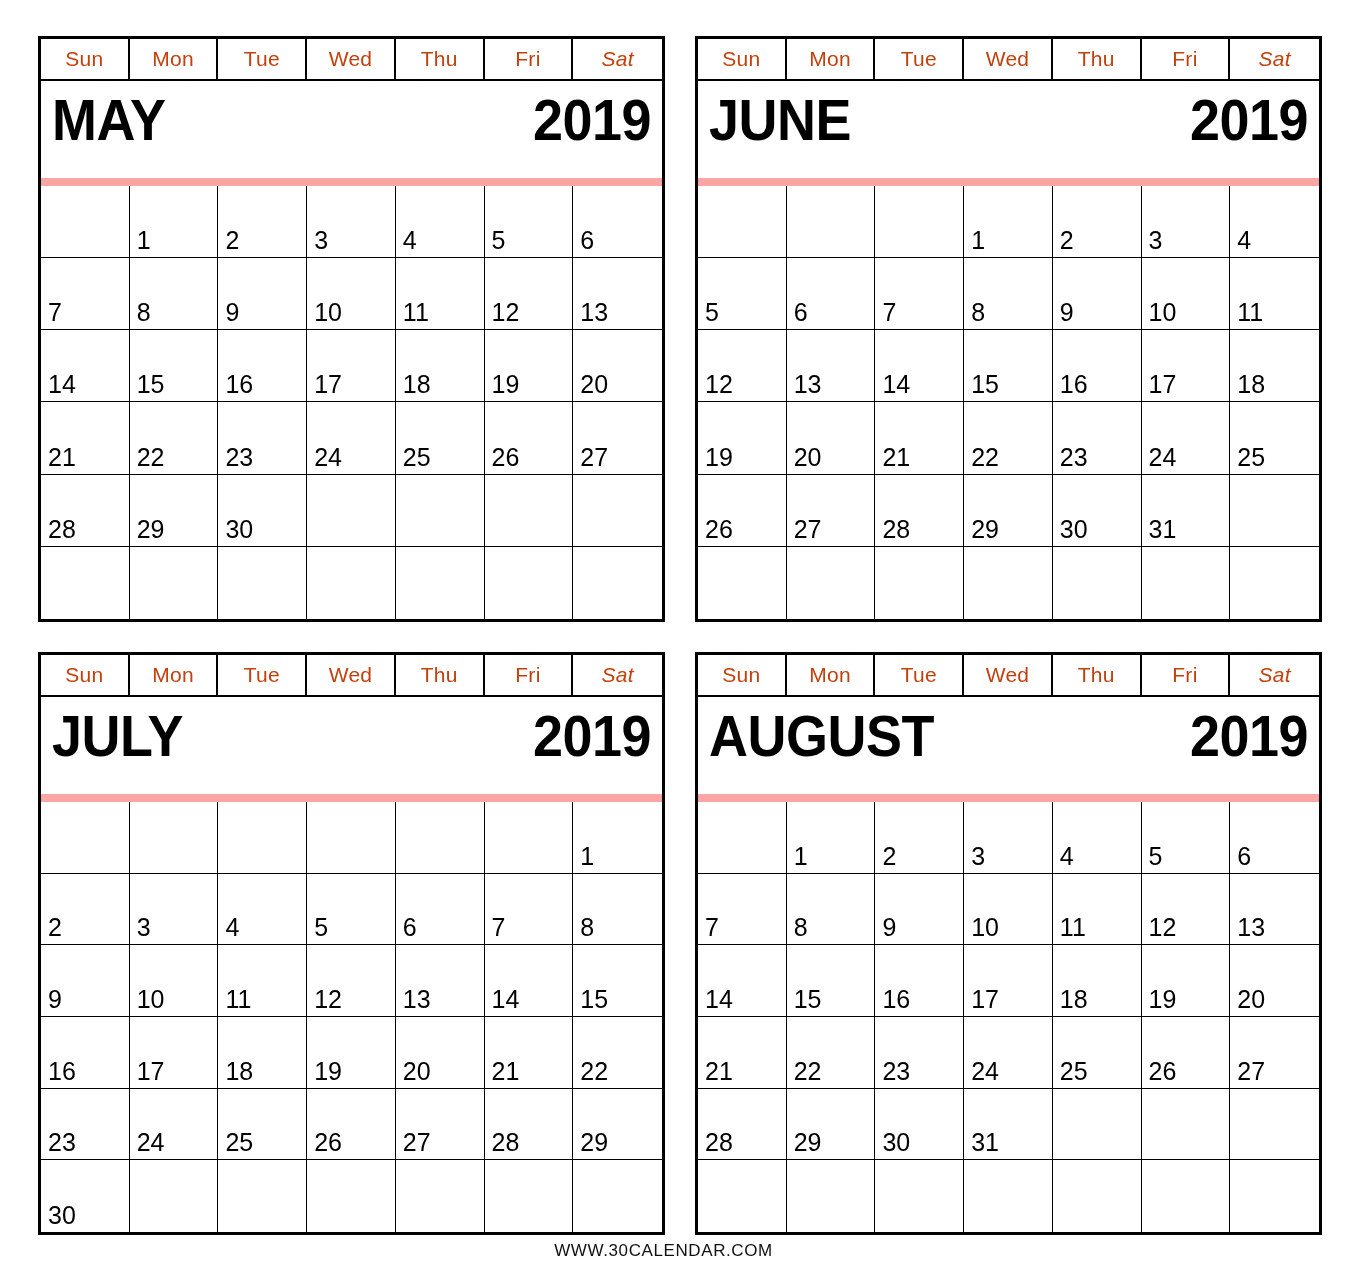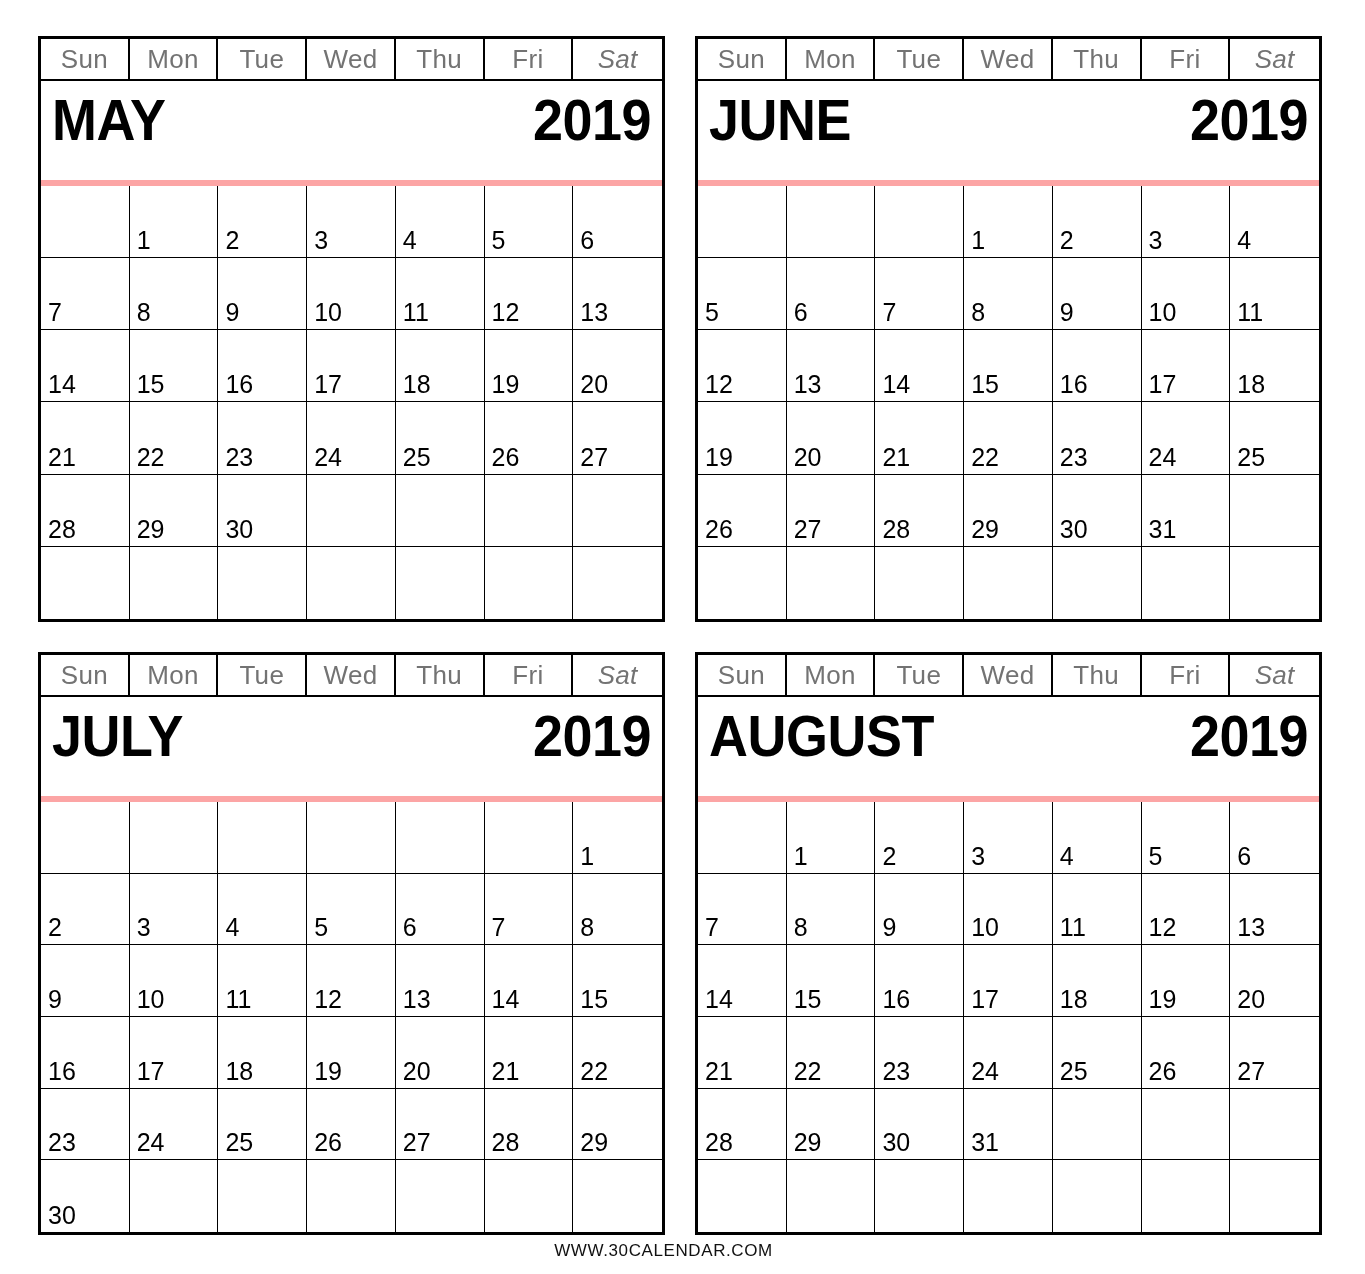--- a/index.html
+++ b/index.html
@@ -53,32 +53,32 @@
     height: 40px;
     flex: 0 0 40px;
     border-bottom: 2px solid #000000;
   }
   .weekday-cell {
     border-right: 2px solid #000000;
     box-sizing: border-box;
     display: flex;
     align-items: center;
     justify-content: center;
-    font-size: 26px;
+    font-size: 21px;
     font-weight: 400;
-    color: #737373;
+    color: #c2410c;
     letter-spacing: 0.3px;
   }
   .weekday-cell:last-child { border-right: none; font-style: italic; }
 
   
   .title-band {
     height: 105px;
     flex: 0 0 105px;
-    border-bottom: 6px solid #fca5a5;
+    border-bottom: 8px solid #fca5a5;
     display: flex;
     align-items: flex-start;
     justify-content: space-between;
     padding: 8px 11px 16px 11px;
     box-sizing: border-box;
   }
   .month-name, .year-label {
     font-family: "Liberation Sans", sans-serif;
     font-weight: 700;
     font-size: 58px;

